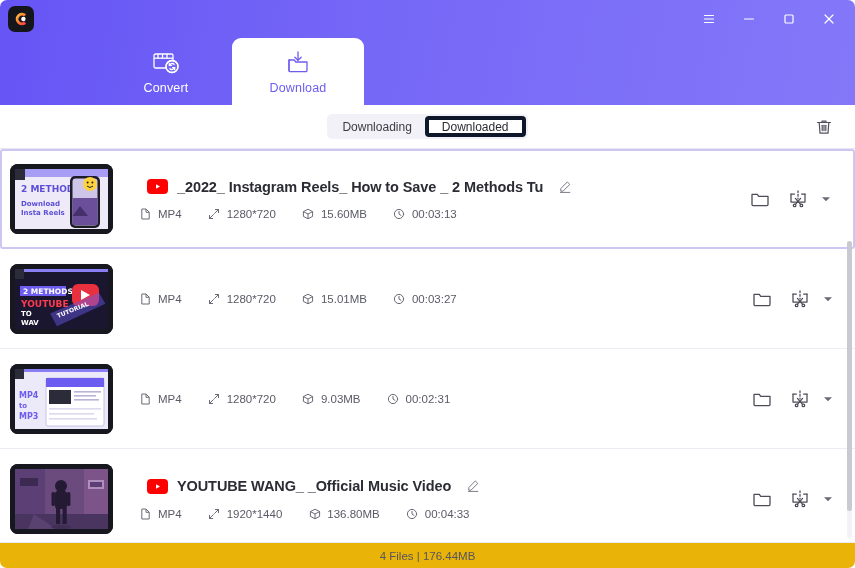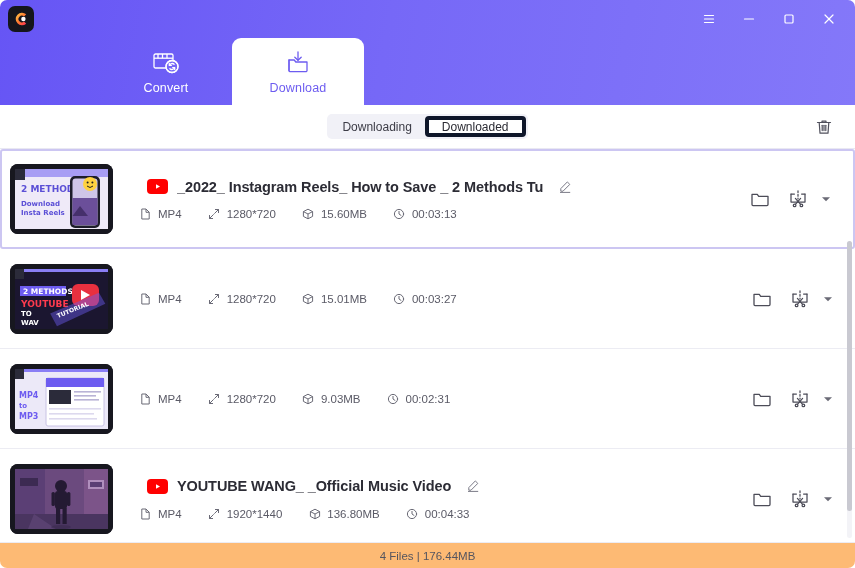--- a/index.html
+++ b/index.html
@@ -302,21 +302,21 @@
     height: 270px;
     background: #c9c9d1;
     border-radius: 3px;
     cursor: pointer;
   }
 
   
   .statusbar {
     height: 26px;
     flex: 0 0 26px;
-    background: #fdba74;
+    background: #eab308;
     border-top: 1px solid #ececf3;
     display: flex;
     align-items: center;
     justify-content: center;
     font-size: 11.5px;
     color: #55555f;
     border-bottom-left-radius: 7px;
     border-bottom-right-radius: 7px;
   }
 </style>

